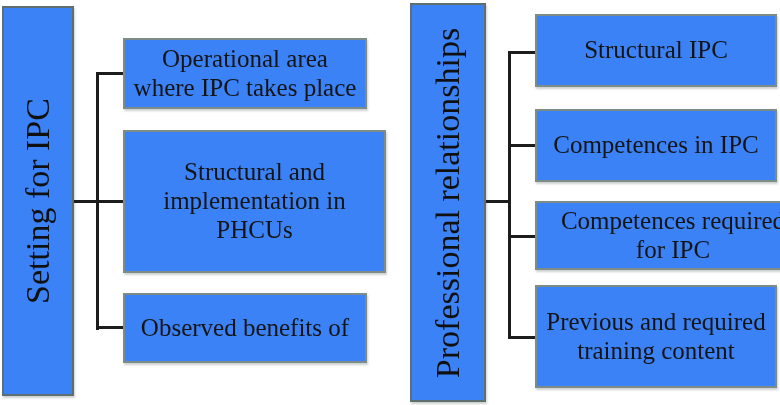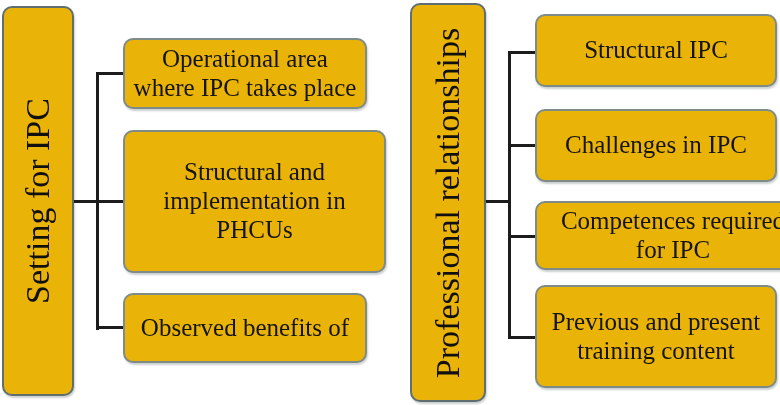--- a/index.html
+++ b/index.html
@@ -12,26 +12,25 @@
     width: 780px;
     height: 405px;
     background: #ffffff;
     font-family: "Liberation Serif", "DejaVu Serif", serif;
     color: #141414;
     overflow: hidden;
   }
   .box {
     position: absolute;
     box-sizing: border-box;
-    background: #eab308;
+    background: #3b82f6;
     display: flex;
     align-items: center;
     justify-content: center;
     text-align: center;
-    border-radius: 10px;
   }
   .title-box {
     border: 2px solid #5f6e6e;
     box-shadow: 1px 2px 2px rgba(90,100,100,0.30);
   }
   .item-box {
     border: 2px solid #7d8b89;
     box-shadow: 1px 2px 2px rgba(90,100,100,0.30);
     flex-direction: column;
     font-size: 25px;
@@ -91,26 +90,26 @@
   <div class="conn" style="left:508px; top:51px; width:27px; height:3px;"></div>
   <div class="conn" style="left:508px; top:144px; width:27px; height:3px;"></div>
   <div class="conn" style="left:508px; top:235px; width:27px; height:3px;"></div>
   <div class="conn" style="left:508px; top:336px; width:27px; height:3px;"></div>
 
   <div class="box item-box" style="left:535px; top:14px; width:242px; height:73px;">
     <span class="tline">Structural IPC</span>
   </div>
 
   <div class="box item-box" style="left:535px; top:109px; width:242px; height:73px;">
-    <span class="tline">Challenges in IPC</span>
+    <span class="tline">Competences in IPC</span>
   </div>
 
   <div class="box item-box" style="left:535px; top:201px; width:276px; height:69px;">
     <span class="tline">Competences required</span>
     <span class="tline">for IPC</span>
   </div>
 
   <div class="box item-box" style="left:535px; top:285px; width:242px; height:103px;">
-    <span class="tline">Previous and present</span>
+    <span class="tline">Previous and required</span>
     <span class="tline">training content</span>
   </div>
 
 </div>
 
 </body></html>

